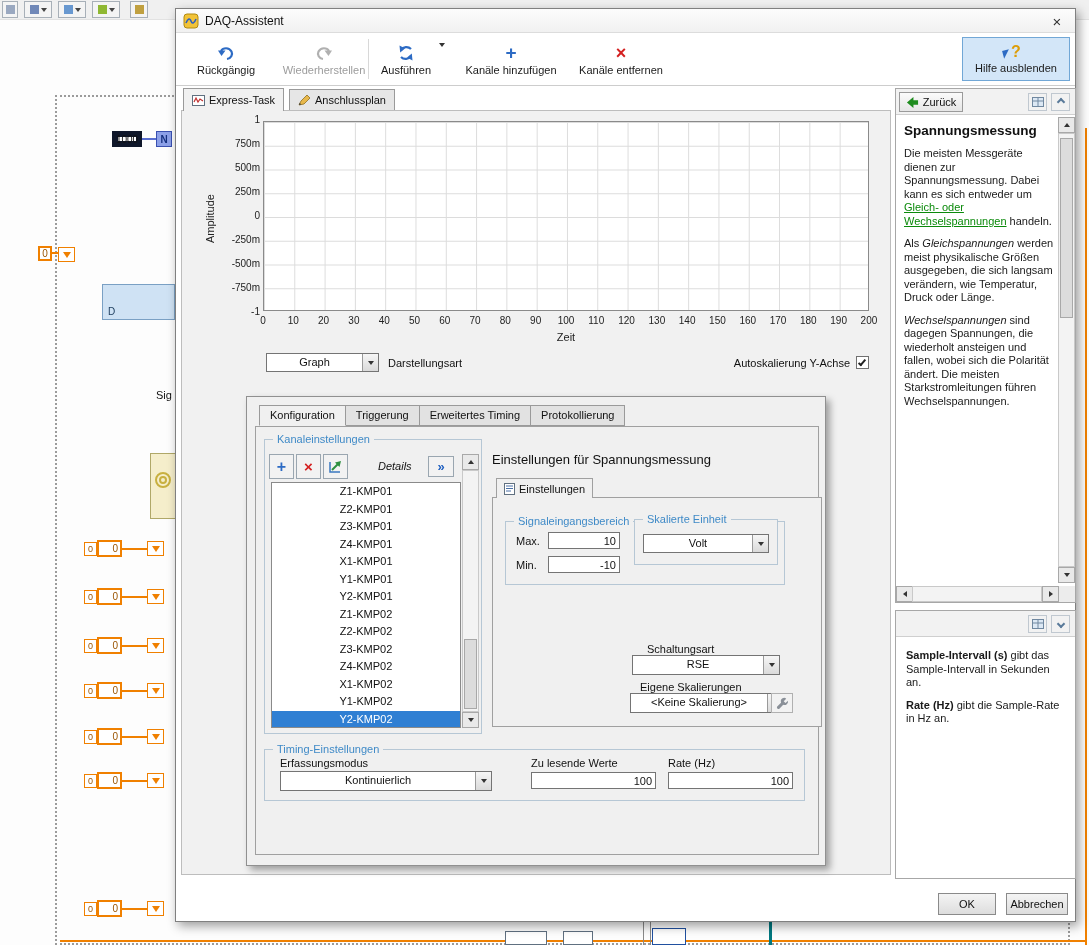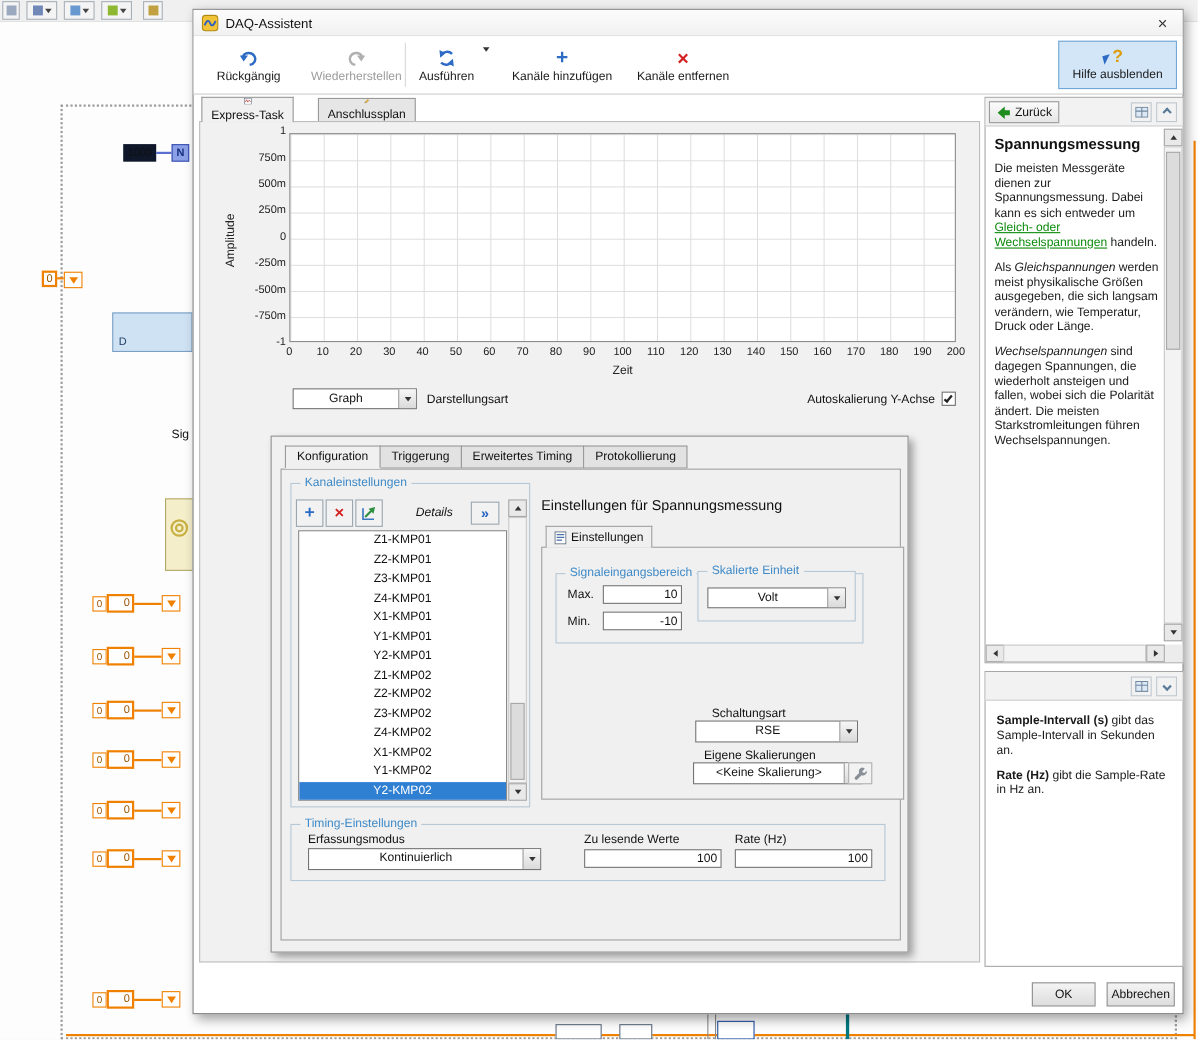--- a/index.html
+++ b/index.html
@@ -7,21 +7,21 @@
   body{font-family:"Liberation Sans",sans-serif;color:#111;}
   #stage{position:relative;width:1089px;height:945px;overflow:hidden;background:#fdfdfd;}
   .abs{position:absolute;}
 
   
   .top-strip{position:absolute;left:0;top:0;width:1089px;height:20px;background:#f0f0f0;border-bottom:1px solid #e2e2e2;}
   .mini-icon{position:absolute;top:1px;height:17px;border:1px solid #a8b0b8;background:#f4f4f4;display:flex;align-items:center;justify-content:center;gap:2px;padding:0 2px;}
   .mini-glyph{width:9px;height:9px;display:inline-block;}
   .mini-caret{width:0;height:0;border-left:3px solid transparent;border-right:3px solid transparent;border-top:4px solid #444;}
   .loop-border{border:2px dotted #9b9b9b;}
-  .i32-box{border:8px solid #0f172a;background:#fff;font-size:10px;display:flex;align-items:center;justify-content:center;}
+  .i32-box{border:6px solid #0f172a;background:#fff;font-size:10px;display:flex;align-items:center;justify-content:center;}
   .n-box{background:#8ca0e8;border:1px solid #3a50b0;color:#15307f;font-weight:bold;font-size:10px;display:flex;align-items:center;justify-content:center;}
   .o-const{border:2px solid #f08000;background:#fff;font-size:10px;color:#9a5400;display:flex;align-items:center;justify-content:center;}
   .o-term{border:1px solid #f08000;background:#fff;display:flex;align-items:center;justify-content:center;}
   .wire{background:#f08000;}
   .tri-down-o{width:0;height:0;border-left:4px solid transparent;border-right:4px solid transparent;border-top:6px solid #f08000;}
   .zero-pair{position:absolute;left:84px;width:82px;height:18px;}
   .zp-small{position:absolute;left:0;top:2px;width:13px;height:14px;border:1px solid #f08000;background:#fff;font-size:9px;text-align:center;line-height:12px;color:#9a5400;}
   .zp-big{position:absolute;left:13px;top:0;width:25px;height:17px;border:2px solid #f08000;background:#fff;font-size:10px;text-align:right;line-height:13px;padding-right:2px;color:#9a5400;}
   .zp-wire{position:absolute;left:38px;top:8px;width:25px;height:2px;background:#f08000;}
   .zp-term{position:absolute;left:63px;top:1px;width:17px;height:15px;border:1px solid #f08000;background:#fff;display:flex;align-items:center;justify-content:center;}
@@ -42,21 +42,21 @@
   .tb-sep{position:absolute;width:1px;background:#d8d8d8;}
   .help-toggle{background:#d3e6f8;border:1px solid #71a7d6;}
   .icon-plus{color:#2d6bc4;font-size:19px;font-weight:bold;line-height:18px;}
   .icon-plus::before{content:"+";}
   .icon-xred{color:#d42020;font-size:18px;font-weight:bold;line-height:18px;}
   .icon-xred::before{content:"×";}
   .icon-q{color:#dd9d08;font-size:16px;font-weight:bold;line-height:16px;position:relative;}
   .icon-q::before{content:"?";}
   .q-cursor{position:absolute;left:-8px;top:6px;width:0;height:0;border-top:8px solid #2d6bc4;border-right:7px solid transparent;transform:rotate(-15deg);}
 
-  .main-tab{position:absolute;display:flex;align-items:center;gap:4px;font-size:11px;padding:0 8px;border:1px solid #9a9a9a;flex-direction:column;}
+  .main-tab{position:absolute;display:flex;align-items:center;gap:4px;font-size:11px;padding:0 8px;border:1px solid #9a9a9a;}
   .main-tab.active{background:#f1f1f1;border-bottom:none;z-index:5;}
   .main-tab.inactive{background:#e6e6e6;}
 
   .content-panel{position:absolute;left:5px;top:101px;width:710px;height:765px;background:#f1f1f1;border:1px solid #bdbdbd;}
 
   
   .plot{position:absolute;background:#fff;border:1px solid #8a8a8a;
     background-image:linear-gradient(to right,#dcdcdc 1px,transparent 1px),linear-gradient(to bottom,#dcdcdc 1px,transparent 1px);
     background-size:30.3px 100%,100% 23.75px;}
   .yticks{position:absolute;display:flex;flex-direction:column;justify-content:space-between;align-items:flex-end;}

